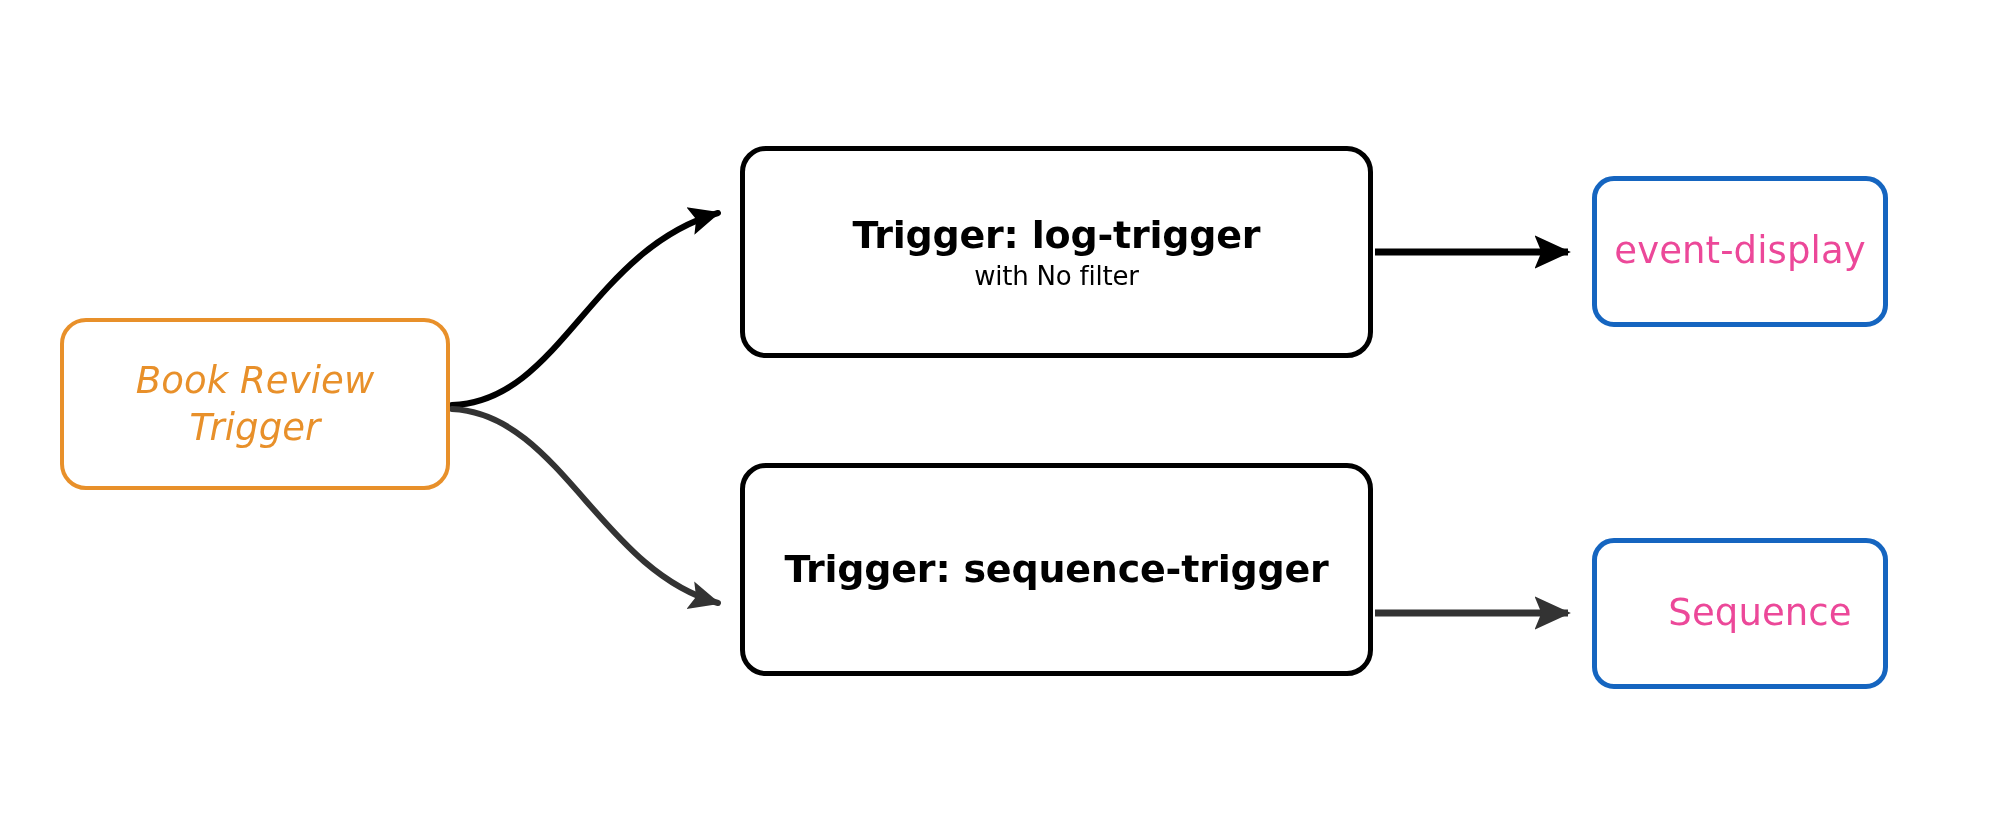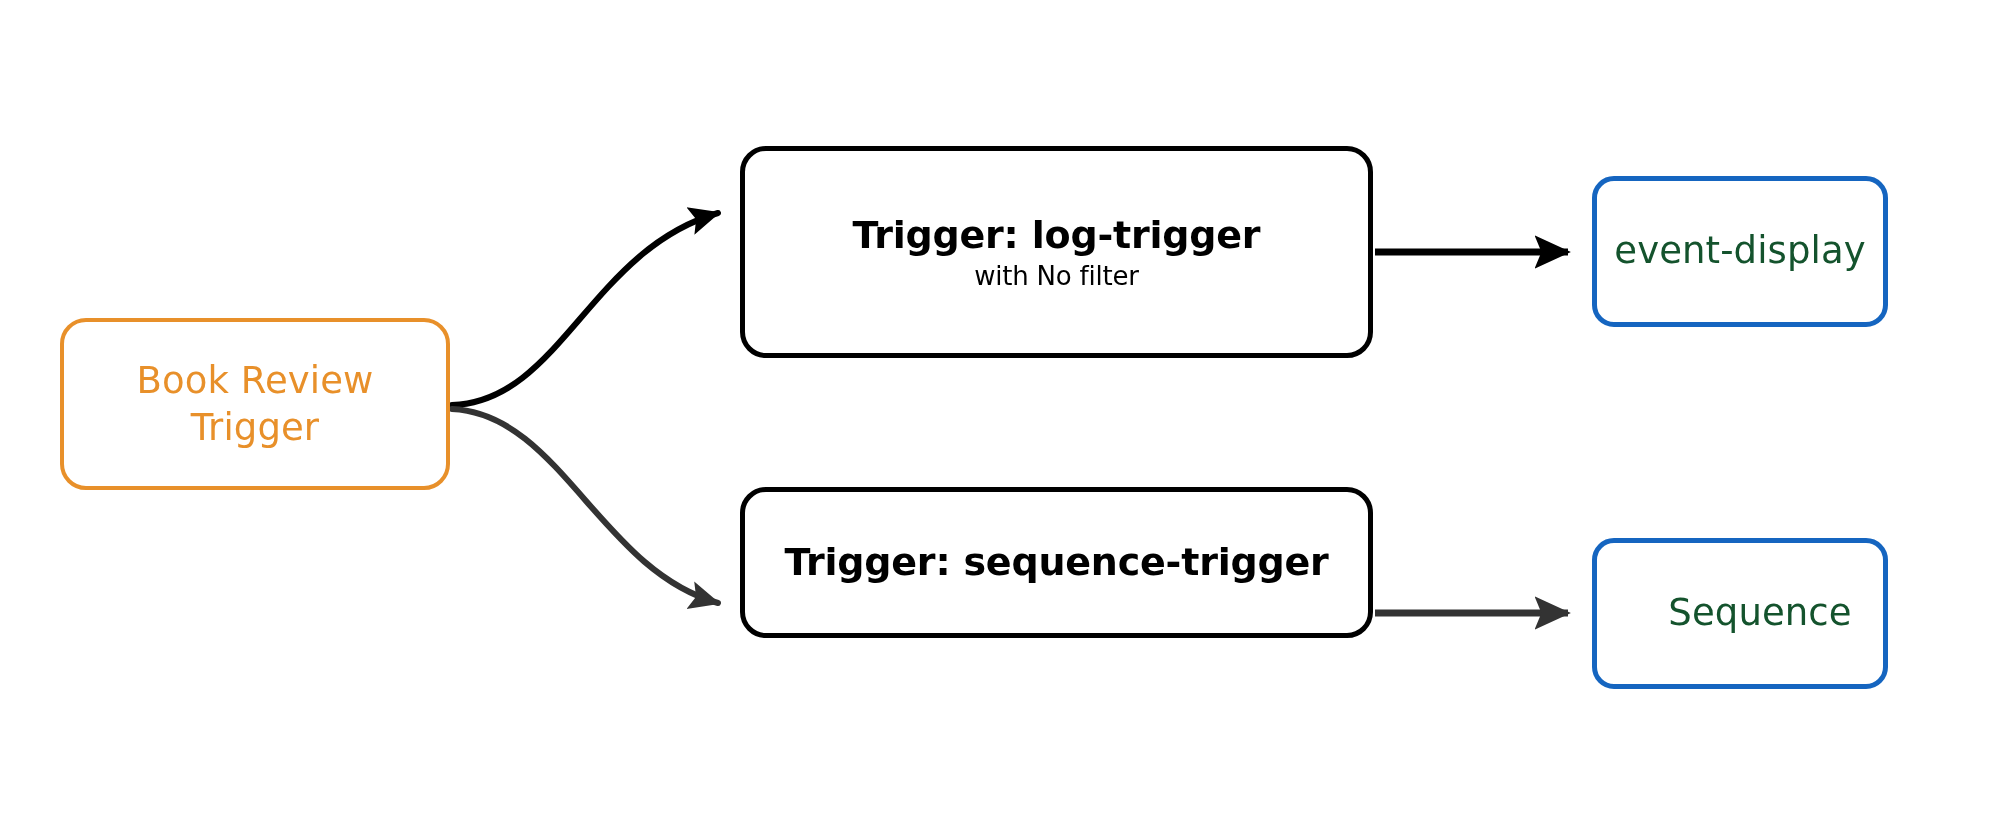--- a/index.html
+++ b/index.html
@@ -38,57 +38,58 @@
   }
   
   .node-broker {
     left: 60px;
     top: 318px;
     width: 390px;
     height: 172px;
     border: 4px solid #E8902A;
     border-radius: 26px;
     color: #E8902A;
+    font-style: italic;
   }
   .node-broker .line {
     font-size: 37px;
     line-height: 1.28;
     font-weight: 400;
     letter-spacing: 0.1px;
   }
   
   .node-trigger {
     left: 740px;
     width: 633px;
     border: 5px solid #000000;
     border-radius: 26px;
     color: #000000;
   }
   .node-trigger-1 { top: 146px; height: 212px; text-align: center; }
-  .node-trigger-2 { top: 487px; height: 151px; }
+  .node-trigger-2 { top: 463px; height: 213px; }
   .node-trigger .title {
     font-size: 38px;
     font-weight: 700;
     line-height: 1.25;
     letter-spacing: -0.2px;
   }
   .node-trigger .subtitle {
     font-size: 26px;
     font-weight: 400;
     line-height: 1.25;
     letter-spacing: -0.2px;
   }
   
   .node-target {
     left: 1592px;
     width: 296px;
     height: 151px;
     border: 5px solid #1565C0;
     border-radius: 22px;
-    color: #14532d;
+    color: #ec4899;
   }
   .node-target-1 { top: 176px; }
   .node-target-2 { top: 538px; padding-left: 40px; }
   .node-target .label {
     font-size: 37px;
     font-weight: 400;
     line-height: 1.2;
     letter-spacing: 0.1px;
   }
 </style>

